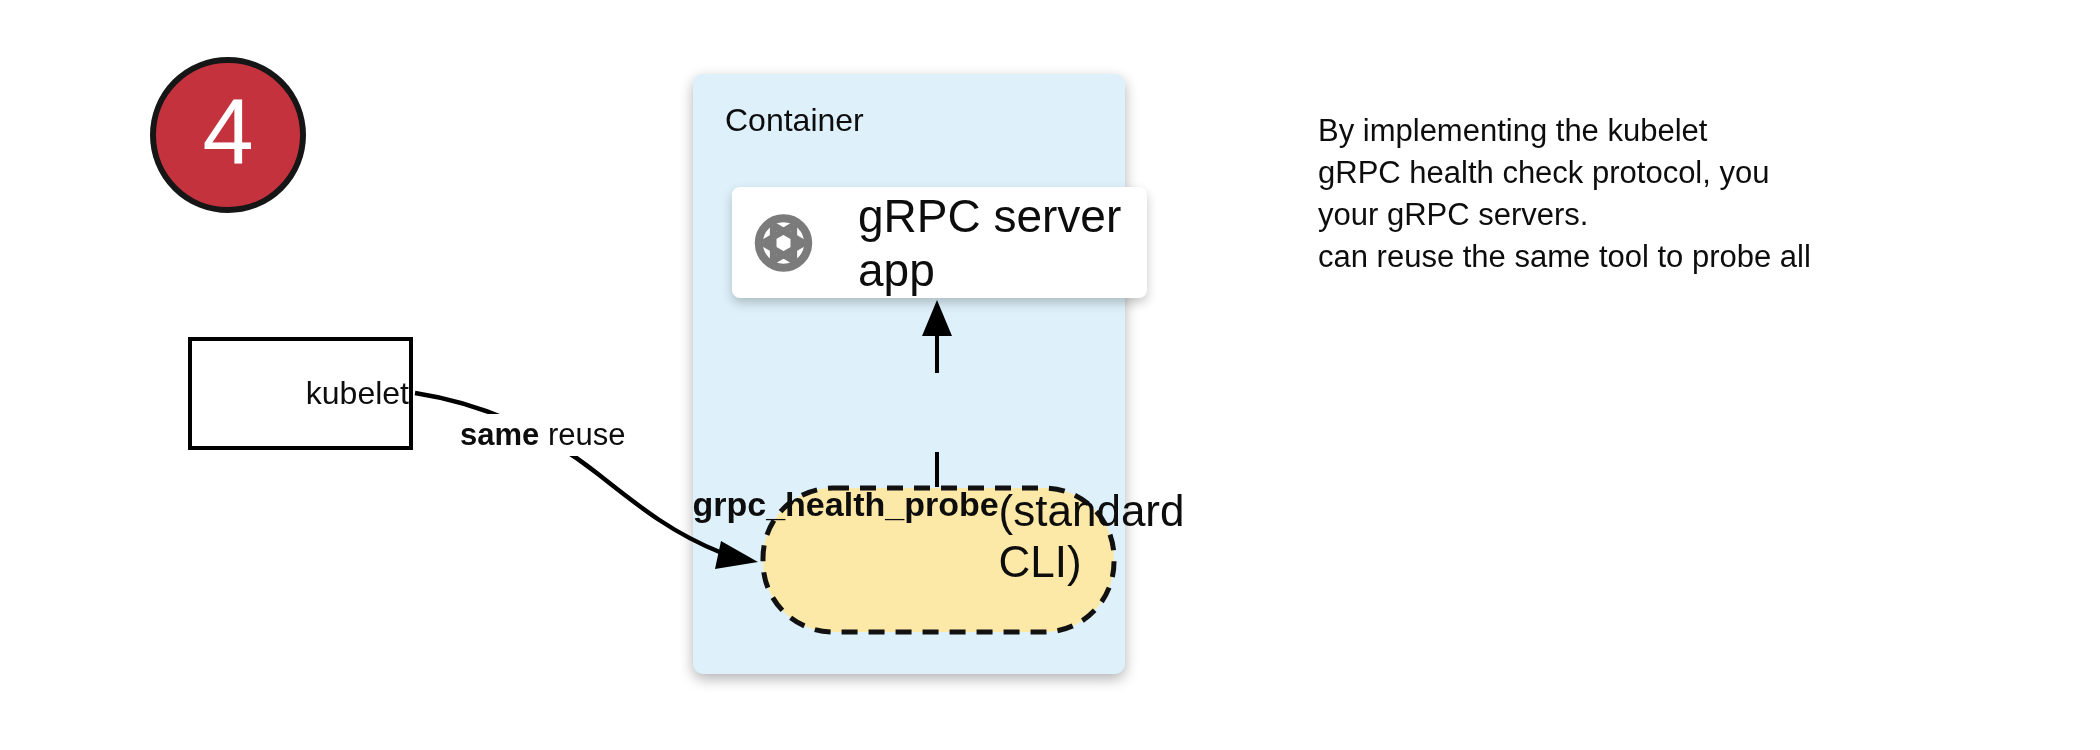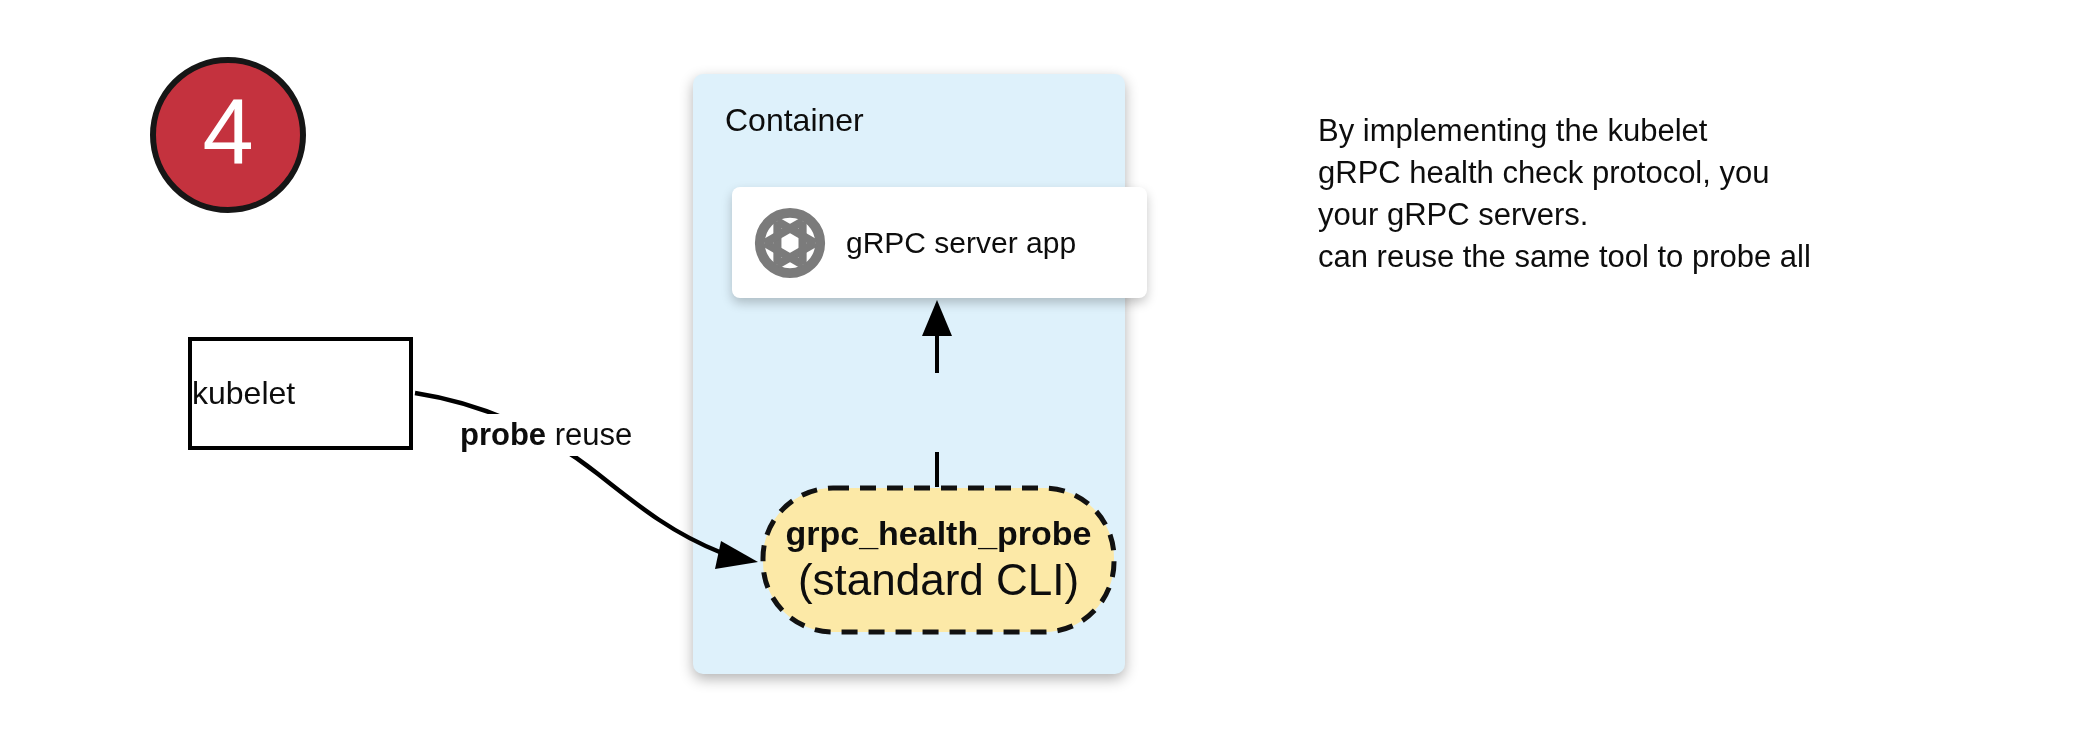--- a/index.html
+++ b/index.html
@@ -14,42 +14,42 @@
     left:150px;top:57px;width:156px;height:156px;border-radius:50%;
     background:#C4323E;border:6px solid #161616;box-sizing:border-box;
     display:flex;align-items:center;justify-content:center;
   }
   .badge-num{color:#ffffff;font-size:92px;line-height:1;padding-bottom:8px;}
 
   
   .kubelet{
     left:188px;top:337px;width:225px;height:113px;background:#ffffff;
     border:4px solid #000000;box-sizing:border-box;
-    display:flex;align-items:center;justify-content:flex-start;font-size:32px;
+    display:flex;align-items:center;justify-content:flex-end;font-size:32px;
   }
 
   
   .container-box{
     left:693px;top:74px;width:432px;height:600px;background:#DEF1FB;
     border-radius:10px;box-shadow:0 5px 14px rgba(0,0,0,.30);
   }
   .container-title{position:absolute;left:32px;top:28px;font-size:32px;}
 
   .server-box{
     position:absolute;left:39px;top:113px;width:415px;height:111px;background:#ffffff;
     border-radius:8px;box-shadow:0 5px 11px rgba(0,0,0,.22);
     display:flex;align-items:center;gap:20px;padding-left:22px;box-sizing:border-box;
   }
-  .server-label{font-size:30px;}
+  .server-label{font-size:46px;margin-left:25px;}
 
   .pill{position:absolute;left:67px;top:411px;width:357px;height:150px;}
   .pill svg{position:absolute;left:0;top:0;}
   .pill-text{
     position:absolute;left:0;top:0;width:100%;height:100%;
-    display:flex;flex-direction:column;align-items:center;justify-content:center;
+    display:flex;flex-direction:row;justify-content:center;
     line-height:1.17;
   }
   .pill-title{font-size:34px;font-weight:bold;}
   .pill-sub{font-size:44px;}
 
   
   .proto-label{
     left:787px;top:374px;width:300px;text-align:center;
     font-size:30px;line-height:36px;
   }
@@ -114,21 +114,21 @@
       <line x1="937" y1="452" x2="937" y2="487"></line>
     </g>
 
     <g stroke="#000" stroke-width="4.5" fill="none">
       <path d="M 415 393 C 480 403, 540 428, 598 474 C 642 509, 674 534, 722 553"></path>
       <polygon points="758,562 721,541 715,569" fill="#000" stroke="none"></polygon>
     </g>
   </svg>
 
 
-  <div class="abs exec-label"><b>probe</b><span> reuse</span></div>
+  <div class="abs exec-label"><b>same</b><span> reuse</span></div>
 
   <div class="abs note">
     <div>By implementing the kubelet</div>
     <div>gRPC health check protocol, you</div>
     <div>your gRPC servers.</div>
     <div>can reuse the same tool to probe all</div>
   </div>
 
 </div>
 

